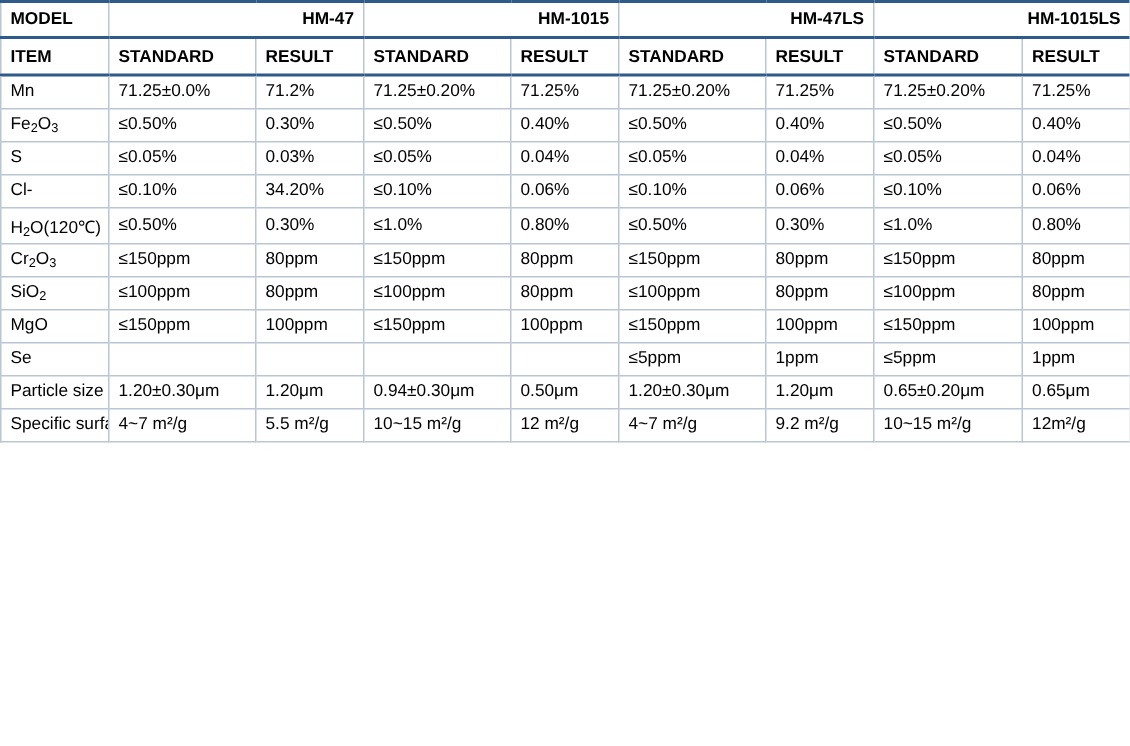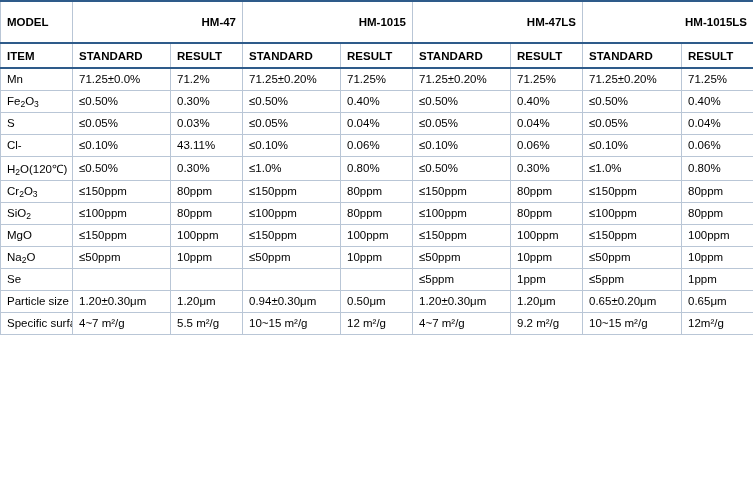--- a/index.html
+++ b/index.html
@@ -27,21 +27,21 @@
     height: 22px;
     box-sizing: border-box;
     white-space: nowrap;
     overflow: hidden;
   }
   
   tr.model-row td {
     border-top: 2px solid #2e5b8a;
     border-bottom: 2px solid #2e5b8a;
     font-weight: bold;
-    height: 42px;
+    height: 24px;
   }
   tr.model-row td.model-label {
     text-align: left;
   }
   tr.model-row td.model-name {
     text-align: right;
   }
   tr.header-row td {
     font-weight: bold;
     border-bottom: 2px solid #2e5b8a;
@@ -117,21 +117,21 @@
         <td class="val-col">≤0.05%</td>
         <td class="val-col">0.04%</td>
         <td class="val-col">≤0.05%</td>
         <td class="val-col">0.04%</td>
         <td class="val-col">≤0.05%</td>
         <td class="val-col">0.04%</td>
       </tr>
       <tr>
         <td class="item-col">Cl-</td>
         <td class="val-col">≤0.10%</td>
-        <td class="val-col">43.11%</td>
+        <td class="val-col">34.20%</td>
         <td class="val-col">≤0.10%</td>
         <td class="val-col">0.06%</td>
         <td class="val-col">≤0.10%</td>
         <td class="val-col">0.06%</td>
         <td class="val-col">≤0.10%</td>
         <td class="val-col">0.06%</td>
       </tr>
       <tr>
         <td class="item-col">H<sub>2</sub>O(120℃)</td>
         <td class="val-col">≤0.50%</td>
@@ -168,31 +168,20 @@
       <tr>
         <td class="item-col">MgO</td>
         <td class="val-col">≤150ppm</td>
         <td class="val-col">100ppm</td>
         <td class="val-col">≤150ppm</td>
         <td class="val-col">100ppm</td>
         <td class="val-col">≤150ppm</td>
         <td class="val-col">100ppm</td>
         <td class="val-col">≤150ppm</td>
         <td class="val-col">100ppm</td>
-      </tr>
-      <tr>
-        <td class="item-col">Na<sub>2</sub>O</td>
-        <td class="val-col">≤50ppm</td>
-        <td class="val-col">10ppm</td>
-        <td class="val-col">≤50ppm</td>
-        <td class="val-col">10ppm</td>
-        <td class="val-col">≤50ppm</td>
-        <td class="val-col">10ppm</td>
-        <td class="val-col">≤50ppm</td>
-        <td class="val-col">10ppm</td>
       </tr>
       <tr>
         <td class="item-col">Se</td>
         <td class="val-col"></td>
         <td class="val-col"></td>
         <td class="val-col"></td>
         <td class="val-col"></td>
         <td class="val-col">≤5ppm</td>
         <td class="val-col">1ppm</td>
         <td class="val-col">≤5ppm</td>

